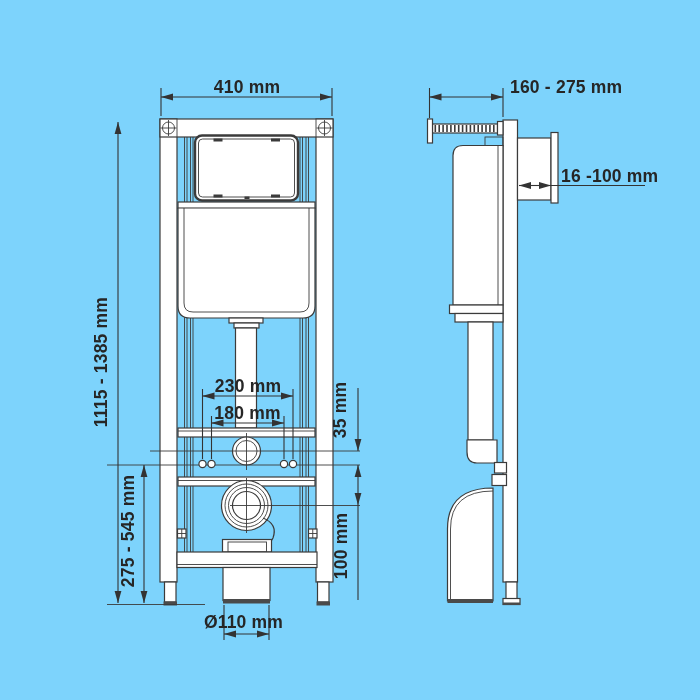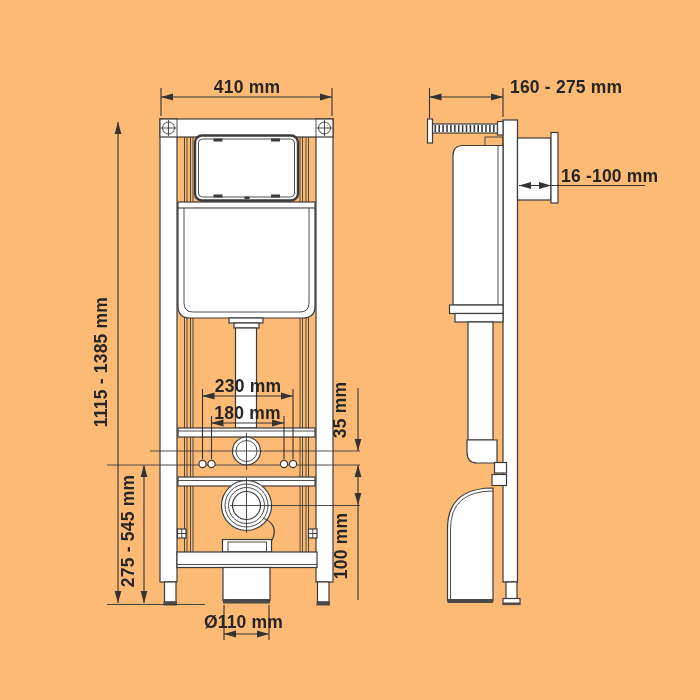--- a/index.html
+++ b/index.html
@@ -1,16 +1,16 @@
 <!DOCTYPE html>
 <html><head>
 <meta charset="utf-8">
 <style>
   html,body{margin:0;padding:0;background:#ffffff;}
-  .wrap{width:700px;height:700px;background:#fdba74;position:relative;overflow:hidden;}
+  .wrap{width:700px;height:700px;background:#7dd3fc;position:relative;overflow:hidden;}
   svg{display:block;}
   text{font-family:"Liberation Sans","DejaVu Sans",sans-serif;font-weight:bold;fill:#262626;}
   .t17{font-size:17.5px;letter-spacing:0.2px;}
   .ln{stroke:#3b3b3b;fill:none;stroke-width:1.2;}
   .lnf{stroke:#3b3b3b;fill:#ffffff;stroke-width:1.2;}
   .thin{stroke:#3b3b3b;fill:none;stroke-width:0.9;}
   .thk{stroke:#3b3b3b;fill:#ffffff;stroke-width:2.4;}
   .dk{fill:#4a4a4a;stroke:none;}
   .tab{fill:#3b3b3b;stroke:none;}
   .dim{stroke:#333333;fill:none;stroke-width:1.1;}

